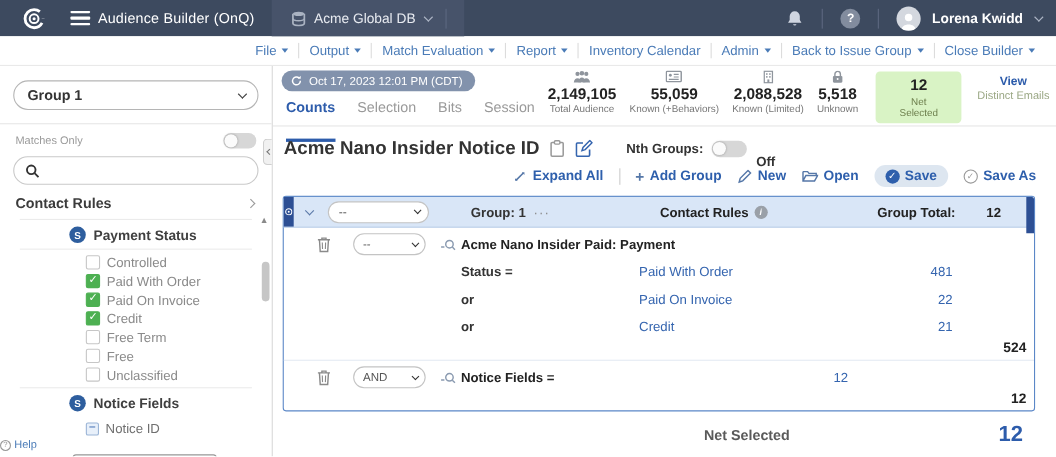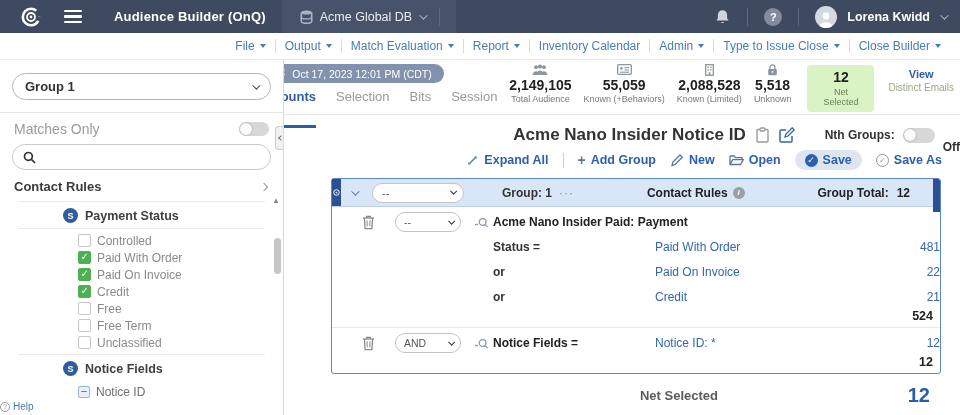--- a/index.html
+++ b/index.html
@@ -4,48 +4,48 @@
 <style>
   * { margin:0; padding:0; box-sizing:border-box; }
   html,body { width:960px; height:415px; overflow:hidden; background:#fff;
     font-family:"Liberation Sans","DejaVu Sans",sans-serif; }
 
   
   .navbar { height:33px; background:#3d4a5f; display:flex; align-items:center; color:#fff; }
   .nav-logo { width:22px; height:22px; margin-left:20px; flex:none; }
   .nav-burger { width:18px; margin-left:22px; display:flex; flex-direction:column; gap:3px; cursor:pointer; }
   .nav-burger span { height:2.5px; background:#fff; border-radius:1px; }
-  .nav-title { font-size:13px; font-weight:bold; margin-left:32px; letter-spacing:.2px; }
+  .nav-title { font-size:13px; font-weight:normal; margin-left:7px; letter-spacing:.2px; }
   .nav-db-wrap { display:flex; align-items:center; align-self:stretch; background:#47536a; margin-left:16px; padding:0 10px; }
   .nav-db { display:flex; align-items:center; gap:7px; font-size:12.5px; color:#e8ebf1; padding:0 8px; cursor:pointer; }
   .nav-sep { width:1px; height:18px; background:#5c6880; margin:0 6px; }
   .nav-right { margin-left:auto; display:flex; align-items:center; margin-right:14px; gap:10px; }
   .chev { display:inline-block; width:6px; height:6px; border-right:1.6px solid currentColor; border-bottom:1.6px solid currentColor; transform:rotate(45deg) translateY(-2px); }
   .chev.light { color:#aeb6c6; }
   .help-circle { width:18px; height:18px; border-radius:50%; background:#828c9e; color:#fff; font-size:11px; font-weight:bold; display:flex; align-items:center; justify-content:center; cursor:pointer; }
   .avatar { width:22px; height:22px; border-radius:50%; background:#d4d8df; display:flex; align-items:flex-end; justify-content:center; overflow:hidden; }
   .user-name { font-size:12.5px; font-weight:bold; }
 
   
   .menubar { height:27px; background:#fff; border-bottom:1px solid #e9e9e9; display:flex; align-items:center; justify-content:flex-end; padding-right:10px; }
   .menu-item { color:#4a7bb7; font-size:12px; padding:0 9px; display:flex; align-items:center; gap:5px; cursor:pointer; white-space:nowrap; }
   .menu-div { width:1px; height:14px; background:#dcdcdc; }
   .caret { width:0; height:0; border-left:3.5px solid transparent; border-right:3.5px solid transparent; border-top:4px solid #4a7bb7; }
 
   
   .content { display:flex; height:355px; }
-  .sidebar { width:284px; flex:none; border-right:1px solid #d9d9d9; position:relative; overflow:hidden; background:#fff; }
-  .main { flex:1; display:flex; flex-direction:column; min-width:0;align-items:flex-end; }
+  .sidebar { width:248px; flex:none; border-right:1px solid #d9d9d9; position:relative; overflow:hidden; background:#fff; }
+  .main { flex:1; display:flex; flex-direction:column; min-width:0; }
 
   
   .sb-select { margin:13px 12px 0; height:27px; border:1px solid #b5b5b5; border-radius:14px; display:flex; align-items:center; padding:0 12px; font-size:13px; font-weight:bold; color:#333; cursor:pointer; }
   .sb-select .chev { margin-left:auto; color:#444; }
   .sb-div { height:1px; background:#e6e6e6; margin-top:12px; }
   .sb-matches { display:flex; align-items:center; padding:0 14px; margin-top:8px; }
-  .sb-matches .lbl { font-size:14px; color:#9a9a9a; }
+  .sb-matches .lbl { font-size:10px; color:#9a9a9a; }
   .toggle { width:30px; height:14px; border-radius:8px; background:#d7d7d7; position:relative; margin-left:auto; cursor:pointer; flex:none; }
   .toggle::after { content:""; position:absolute; width:12px; height:12px; border-radius:50%; background:#fbfbfb; top:1px; left:1px; box-shadow:0 0 2px rgba(0,0,0,.35); }
   .sb-search { margin:7px 12px 0; height:26px; border:1px solid #c9c9c9; border-radius:14px; display:flex; align-items:center; padding:0 10px; gap:6px; }
   .sb-search input { border:none; outline:none; flex:1; font-size:12px; font-family:inherit; }
   .sb-contact { display:flex; align-items:center; padding:9px 16px 7px 14px; font-size:13px; font-weight:bold; color:#3b3b3b; cursor:pointer; }
   .sb-contact .chev { transform:rotate(-45deg); color:#999; margin-left:auto; }
   .sb-sec-div { height:1px; background:#ebebeb; margin:0 18px; }
   .sec-head { display:flex; align-items:center; gap:7px; padding:6px 0 5px 63px; }
   .s-badge { width:15px; height:15px; border-radius:50%; background:#2e5e9e; color:#fff; font-size:9px; font-weight:bold; display:flex; align-items:center; justify-content:center; flex:none; }
   .sec-title { font-size:12.5px; font-weight:bold; color:#3f3f3f; }
@@ -106,21 +106,21 @@
   .group-box { margin:5px 19px 0 9px; border:1px solid #5b87c7; border-radius:3px; position:relative; flex:none; }
   .g-head { height:28px; background:#d9e6f7; display:flex; align-items:center; border-bottom:1px solid #bccfe9; }
   .g-bar { width:9px; align-self:stretch; background:#2d4f94; display:flex; align-items:center; justify-content:center; flex:none; }
   .g-head .chev { color:#5b79a8; margin-left:10px; flex:none; }
   .g-select { background:#fff; border:1px solid #c4c4c4; border-radius:11px; height:20px; width:92px; margin-left:15px; display:flex; align-items:center; padding:0 9px; font-size:11px; color:#555; cursor:pointer; flex:none; }
   .g-select .chev { margin-left:auto; width:4.5px; height:4.5px; color:#333; }
   .g-name { margin-left:38px; font-size:12px; font-weight:600; color:#333; white-space:nowrap; }
   .g-ellipsis { margin-left:7px; color:#8a8a8a; font-size:12px; letter-spacing:1px; cursor:pointer; }
   .g-center { flex:1; text-align:center; font-size:12px; font-weight:bold; color:#222; display:flex; align-items:center; justify-content:center; gap:5px; }
   .info-i { width:12px; height:12px; border-radius:50%; background:#9aa0a8; color:#fff; font-size:8px; font-weight:bold; display:flex; align-items:center; justify-content:center; font-style:italic; }
-  .g-total { font-size:12px; font-weight:bold; color:#222; margin-right:30px; display:flex; gap:8px; white-space:nowrap; }
+  .g-total { font-size:12px; font-weight:bold; color:#222; margin-right:30px; display:flex; gap:28px; white-space:nowrap; }
   .g-scroll { position:absolute; right:0; top:0; width:7px; height:33px; background:#2d4f94; border-radius:0 2px 0 0; cursor:pointer; }
 
   .rule { border-bottom:1px solid #e4eaf3; padding:3px 0 2px; }
   .rule:last-child { border-bottom:none; }
   .r-grid { display:grid; grid-template-columns:161px 162px 190px 95px 1fr; align-items:center; }
   .r-head { height:24px; }
   .r-ctrl { display:flex; align-items:center; height:24px; }
   .trash { margin-left:30px; cursor:pointer; display:flex; flex:none; }
   .r-select { background:#fff; border:1px solid #c4c4c4; border-radius:11px; height:20px; width:66px; margin-left:20px; display:flex; align-items:center; padding:0 8px; font-size:10.5px; color:#555; cursor:pointer; flex:none; }
   .r-select .chev { margin-left:auto; width:4.5px; height:4.5px; color:#333; }
@@ -210,21 +210,21 @@
   <div class="menu-item">
       <span>Inventory Calendar</span>
     </div>
   <div class="menu-div"></div>
   <div class="menu-item">
       <span>Admin</span>
       <span class="caret"></span>
     </div>
   <div class="menu-div"></div>
   <div class="menu-item">
-      <span>Type to Issue Close</span>
+      <span>Back to Issue Group</span>
       <span class="caret"></span>
     </div>
   <div class="menu-div"></div>
   <div class="menu-item">
       <span>Close Builder</span>
       <span class="caret"></span>
     </div>
 </div>
 
 <div class="content">
@@ -268,25 +268,25 @@
       <div class="cb-row" data-checked="true">
           <span class="cb"></span>
           <span class="cb-lbl">Paid On Invoice</span>
         </div>
       <div class="cb-row" data-checked="true">
           <span class="cb"></span>
           <span class="cb-lbl">Credit</span>
         </div>
       <div class="cb-row" data-checked="false">
           <span class="cb"></span>
+          <span class="cb-lbl">Free Term</span>
+        </div>
+      <div class="cb-row" data-checked="false">
+          <span class="cb"></span>
           <span class="cb-lbl">Free</span>
-        </div>
-      <div class="cb-row" data-checked="false">
-          <span class="cb"></span>
-          <span class="cb-lbl">Free Term</span>
         </div>
       <div class="cb-row" data-checked="false">
           <span class="cb"></span>
           <span class="cb-lbl">Unclassified</span>
         </div>
     </div>
     <div class="sb-sec-div"></div>
     <div class="sec-head">
       <div class="s-badge">S</div>
       <div class="sec-title">Notice Fields</div>
@@ -545,21 +545,20 @@
             </div>
             <span class="lookup">
               <svg width="15" height="11" viewBox="0 0 15 11">
                   <line x1="1" y1="7.5" x2="4" y2="7.5" stroke="#8a9ab0" stroke-width="1.3"></line>
                   <circle cx="8.6" cy="5" r="3.4" fill="none" stroke="#8a9ab0" stroke-width="1.3"></circle>
                   <line x1="11.2" y1="7.6" x2="13.6" y2="10" stroke="#8a9ab0" stroke-width="1.3"></line>
                 </svg>
             </span>
           </div>
           <div class="r-name">Notice Fields =</div>
-          <div class="r-val">Notice ID: *</div>
           <div class="r-count">12</div>
           <div></div>
         </div>
         <div class="r-subtotal">12</div>
       </div>
     </div>
 
     <div class="summary">
       <div class="sum-row">
         <div class="sum-lbl">Net Selected</div>

